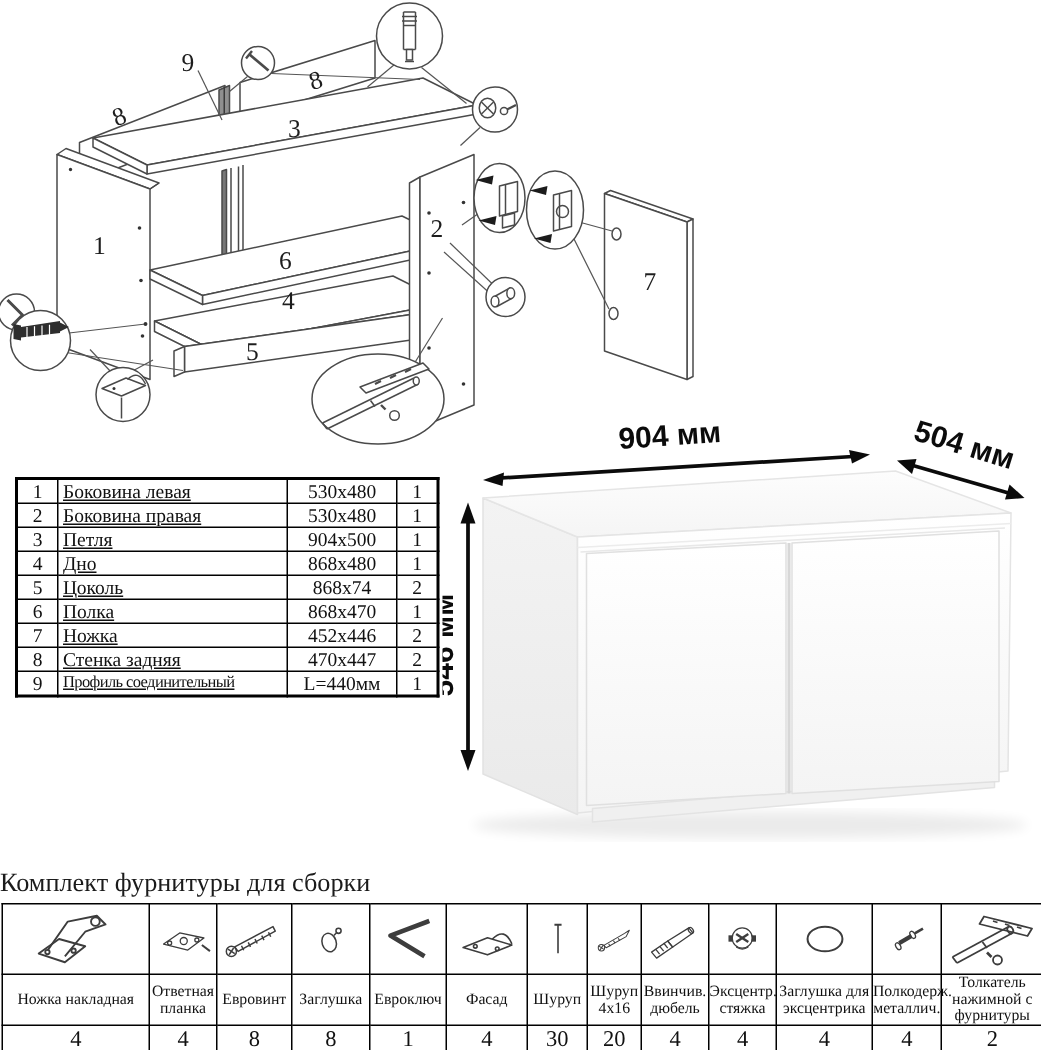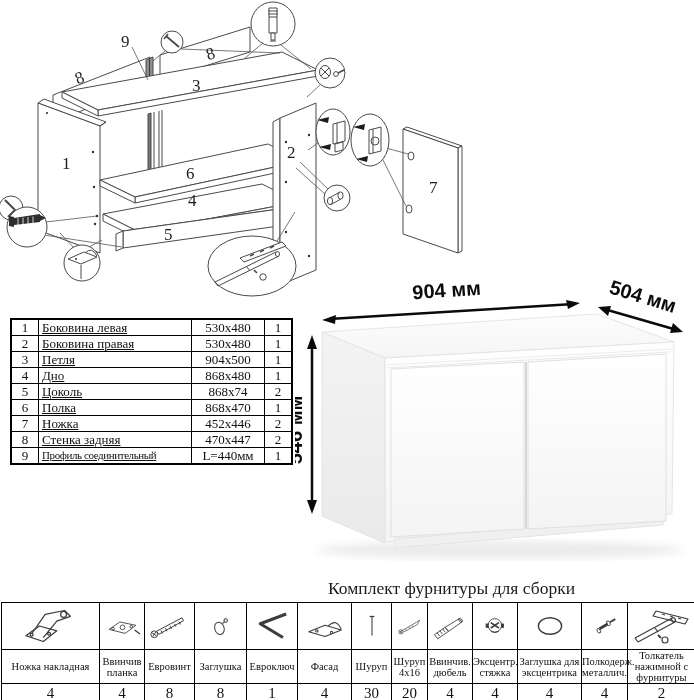--- a/index.html
+++ b/index.html
@@ -16,21 +16,21 @@
   .parts-table{border:2px solid #000;}
   .pt-num{width:20px;text-align:center;}
   .pt-name{width:146px;text-align:left;text-decoration:underline;}
   .pt-size{width:66px;text-align:center;margin-top:12px;}
   .pt-qty{width:20px;text-align:center;}
   .pt-cond{font-size:11px;letter-spacing:-0.4px;margin-top:32px;}
   
   .product{position:absolute;left:295px;top:278px;}
   .dim-label{font-family:"Liberation Sans", sans-serif;font-weight:bold;fill:#0b0b0b;}
   
-  .hw-title{position:absolute;left:0;top:578px;width:575px;text-align:right;
+  .hw-title{position:absolute;left:0;top:578px;width:575px;text-align:left;
             font-size:17.5px;color:#1b1b1b;}
   .hw-table{position:absolute;left:1px;top:602px;width:692px;border-collapse:collapse;
             table-layout:fixed;}
   .hw-table td{border:1px solid #000;text-align:center;vertical-align:middle;padding:0;}
   .hw-icon-cell{height:46px;}
   .hw-name-cell{height:28px;font-size:10.5px;line-height:1.05;padding:1px;}
   .hw-qty-cell{height:19px;font-size:15px;}
   .hw-icon{display:block;margin:0 auto;}
   .part-label{font-size:17px;fill:#1d1d1d;}
 </style>
@@ -484,21 +484,21 @@
             <line x1="5" y1="34" x2="8" y2="38"></line>
             <line x1="25" y1="24" x2="28" y2="28"></line>
             <ellipse cx="43.5" cy="16" rx="1.8" ry="2.4" transform="rotate(-30 43.5 16)"></ellipse>
             <line x1="28" y1="31" x2="31" y2="34" stroke-width="1.8"></line>
             <circle cx="35" cy="36" r="3"></circle>
           </svg>
         </td>
       </tr>
       <tr>
         <td class="hw-name-cell">Ножка накладная</td>
-        <td class="hw-name-cell">Ввинчив планка</td>
+        <td class="hw-name-cell">Ответная планка</td>
         <td class="hw-name-cell">Евровинт</td>
         <td class="hw-name-cell">Заглушка</td>
         <td class="hw-name-cell">Евроключ</td>
         <td class="hw-name-cell">Фасад</td>
         <td class="hw-name-cell">Шуруп</td>
         <td class="hw-name-cell">Шуруп 4x16</td>
         <td class="hw-name-cell">Ввинчив. дюбель</td>
         <td class="hw-name-cell">Эксцентр. стяжка</td>
         <td class="hw-name-cell">Заглушка для эксцентрика</td>
         <td class="hw-name-cell">Полкодерж. металлич.</td>

